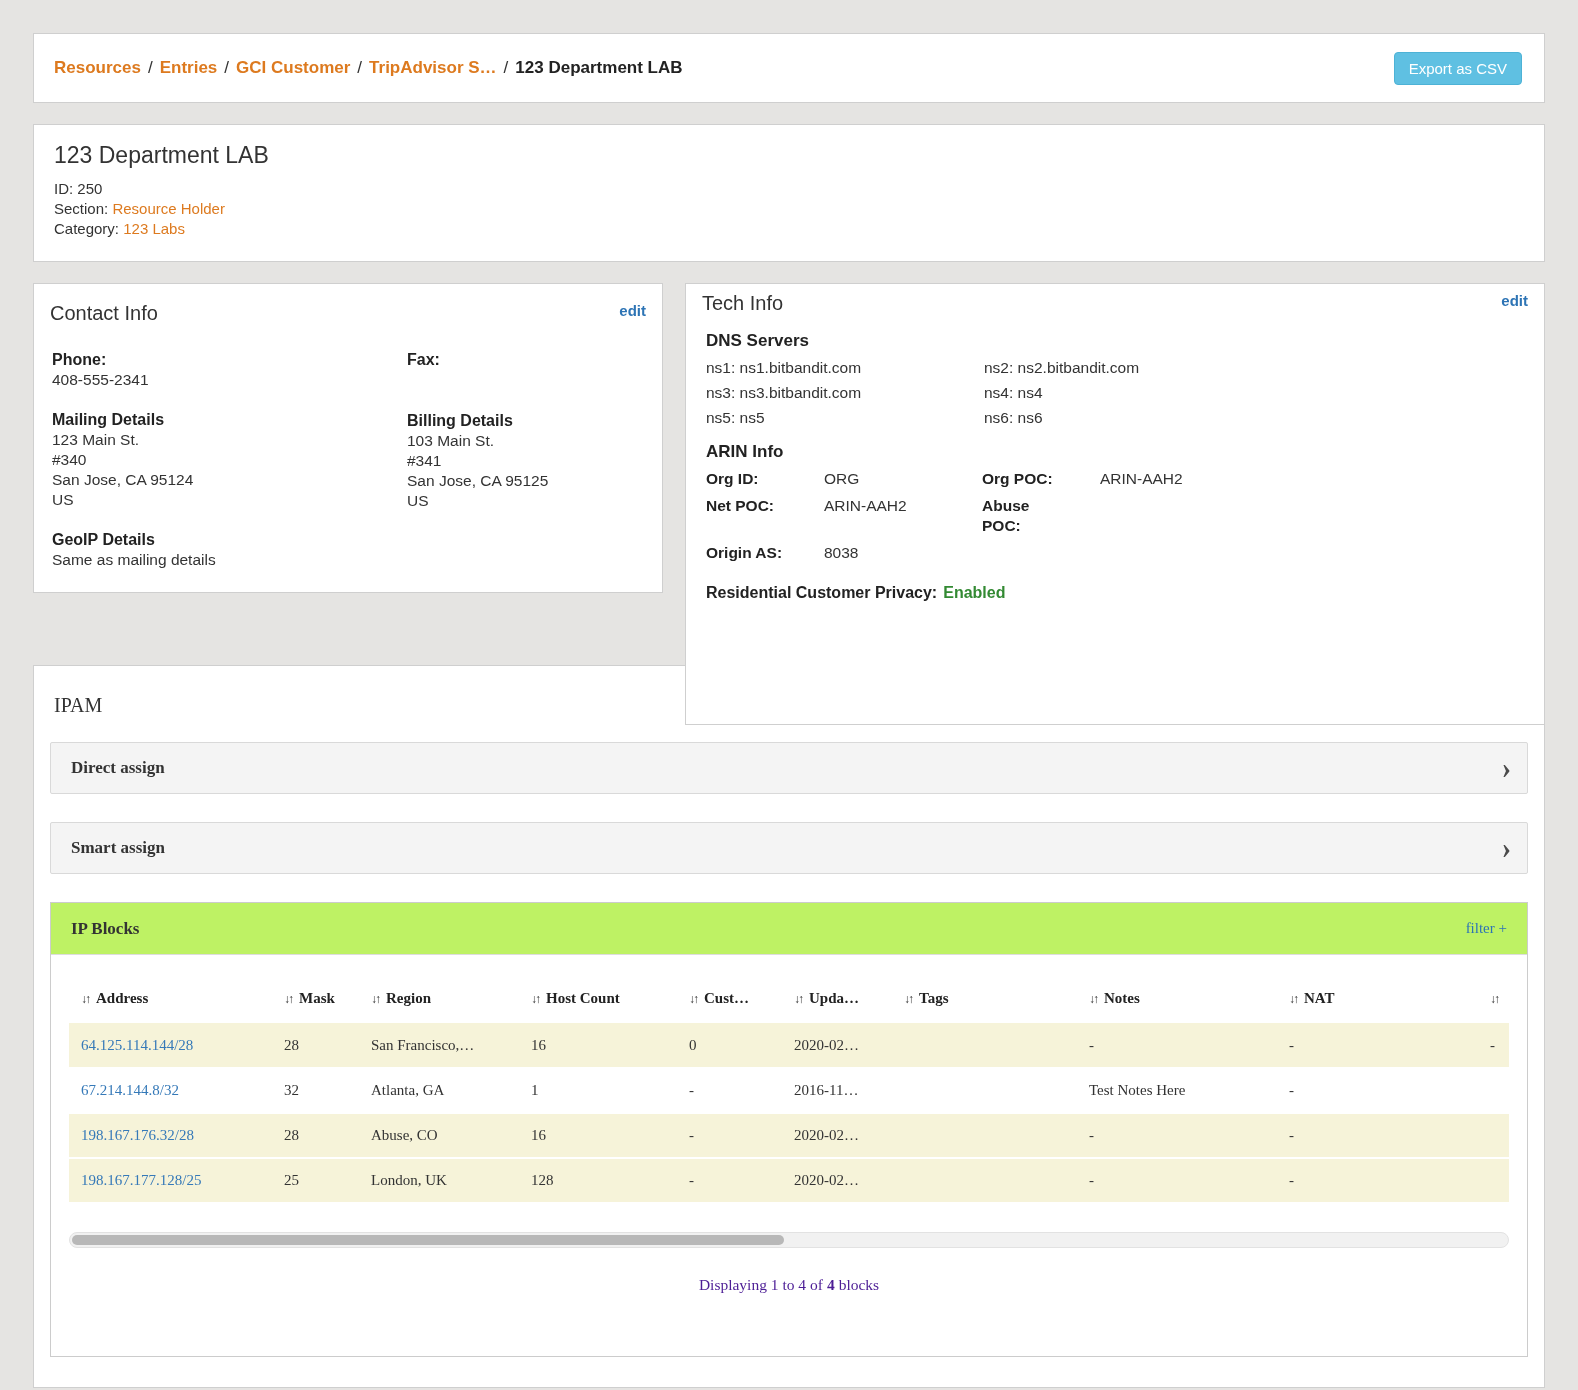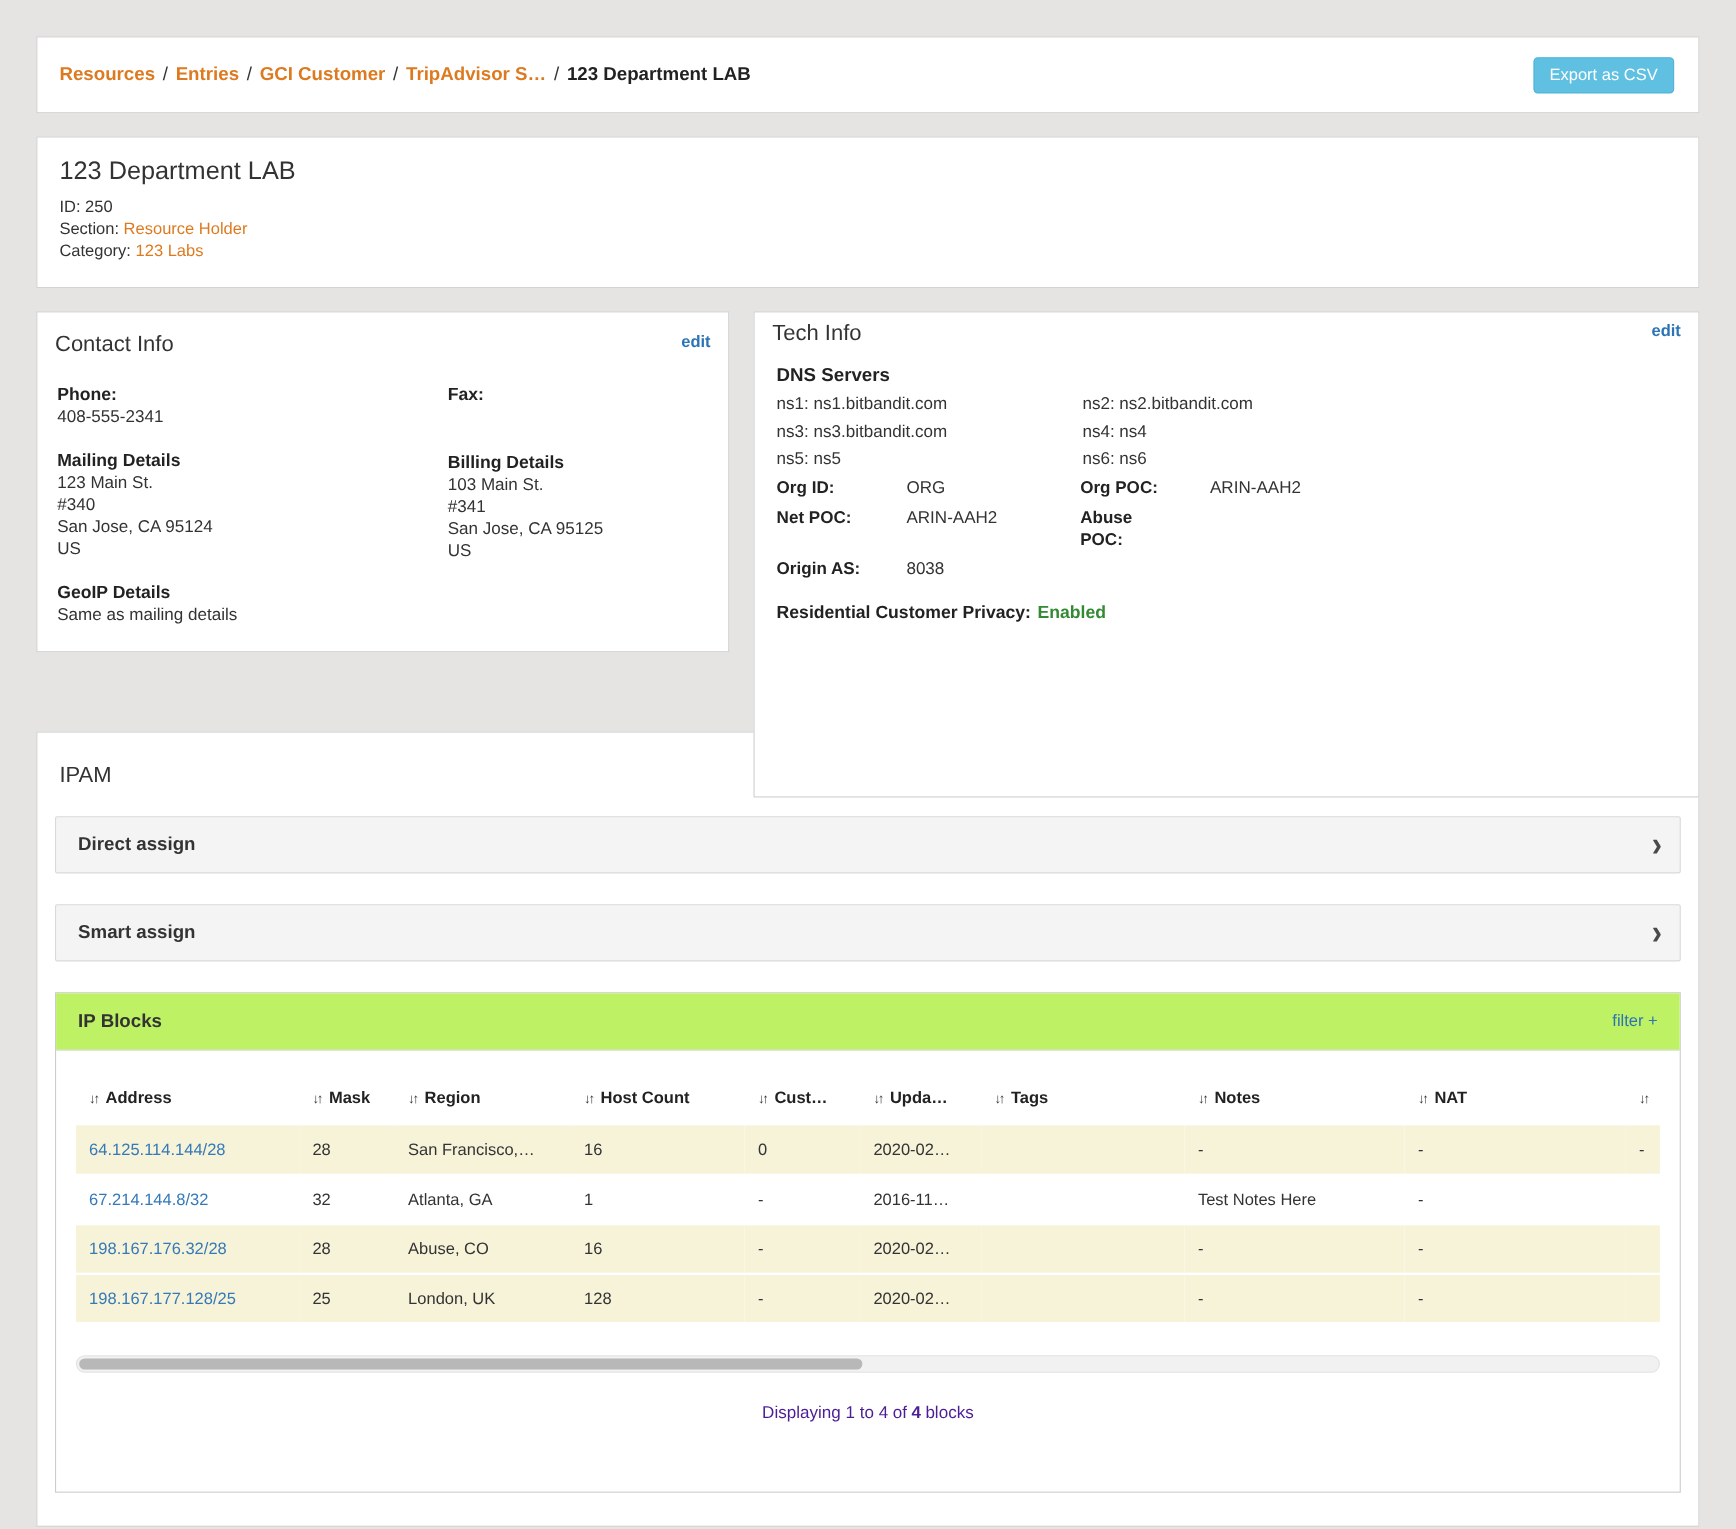--- a/index.html
+++ b/index.html
@@ -51,21 +51,21 @@
   .tech-body { padding:2px 4px 0 4px; }
   .tech-sub { font-weight:bold; font-size:17px; color:#222; margin:14px 0 7px 0; }
   .dns-grid { display:grid; grid-template-columns:278px 1fr; row-gap:5px; font-size:15.5px; line-height:20px; }
   .arin-grid { display:grid; grid-template-columns:118px 158px 118px 1fr; row-gap:7px; font-size:15.5px; line-height:20px; margin-top:6px; }
   .arin-lbl { font-weight:bold; color:#222; }
   .abuse-narrow { width:62px; display:inline-block; }
   .privacy-line { margin-top:21px; font-size:16px; font-weight:bold; color:#222; }
   .privacy-value { color:#338a33; margin-left:6px; }
 
   
-  .ipam-panel { height:723px; padding:16px; overflow:hidden; }
+  .ipam-panel { height:723px; padding:16px; overflow:hidden;font-family:Liberation Serif, serif; }
   .ipam-title { font-size:20px; font-weight:400; margin:12px 0 25px 4px; }
   .assign-bar {
     height:52px; background:#f4f4f4; border:1px solid #d9d9d9; border-radius:2px;
     display:flex; align-items:center; justify-content:space-between;
     padding:0 16px 0 20px; margin-bottom:28px; cursor:pointer;
   }
   .assign-label { font-size:17px; font-weight:bold; color:#333; }
   .chevron { font-size:28px; font-weight:bold; color:#4a4a4a; line-height:1; transform:scaleY(1.15); }
 
   .ipblocks-panel { border:1px solid #ccc; background:#fff; }
@@ -178,20 +178,21 @@
       <div class="tech-body">
         <div class="tech-sub">DNS Servers</div>
         <div class="dns-grid">
           <span>ns1: ns1.bitbandit.com</span>
           <span>ns2: ns2.bitbandit.com</span>
           <span>ns3: ns3.bitbandit.com</span>
           <span>ns4: ns4</span>
           <span>ns5: ns5</span>
           <span>ns6: ns6</span>
         </div>
+        <div class="tech-sub">ARIN Info</div>
         <div class="arin-grid">
           <span class="arin-lbl">Org ID:</span>
           <span>ORG</span>
           <span class="arin-lbl">Org POC:</span>
           <span>ARIN-AAH2</span>
           <span class="arin-lbl">Net POC:</span>
           <span>ARIN-AAH2</span>
           <span class="arin-lbl abuse-narrow">Abuse POC:</span>
           <span></span>
           <span class="arin-lbl">Origin AS:</span>

